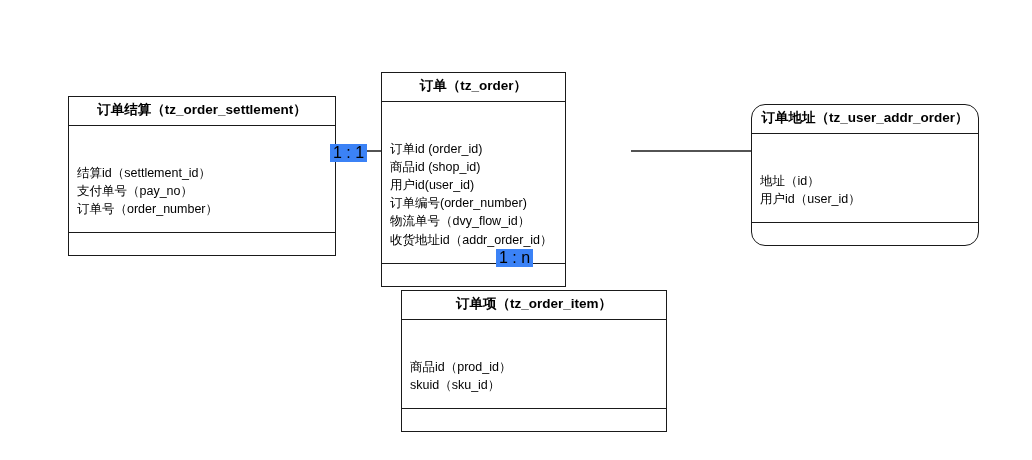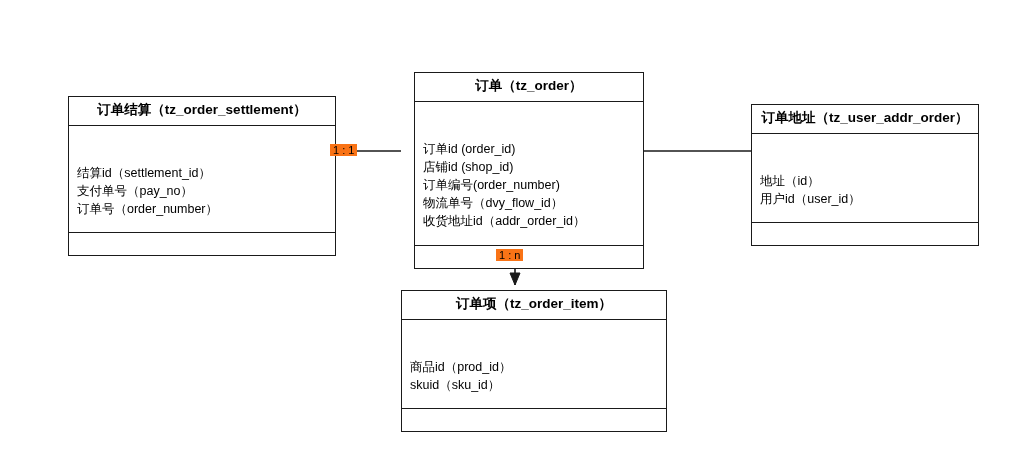--- a/index.html
+++ b/index.html
@@ -51,23 +51,23 @@
     color: #000000;
     line-height: 1.45;
     padding: 0 8px;
     white-space: nowrap;
   }
   .entity-footer {
     box-sizing: border-box;
   }
   .edge-label {
     position: absolute;
-    font-size: 11px;
+    font-size: 16px;
     color: #000000;
-    background: #f97316;
+    background: #3b82f6;
     padding: 0 3px;
     white-space: nowrap;
   }
 </style>
 </head>
 <body>
 
 <div id="canvas">
 
   <svg class="connectors" viewBox="0 0 1032 460">
@@ -83,33 +83,34 @@
   <div class="entity" style="left:68px; top:96px; width:268px;">
     <div class="entity-title">订单结算（tz_order_settlement）</div>
     <div class="entity-attrs">
       <div class="attr">结算id（settlement_id）</div>
       <div class="attr">支付单号（pay_no）</div>
       <div class="attr">订单号（order_number）</div>
     </div>
     <div class="entity-footer" style="height:22px;"></div>
   </div>
 
-  <div class="entity" style="left:414px; top:72px; width:230px;">
+  <div class="entity" style="left:381px; top:72px; width:185px;">
     <div class="entity-title">订单（tz_order）</div>
     <div class="entity-attrs">
       <div class="attr">订单id (order_id)</div>
-      <div class="attr">店铺id (shop_id)</div>
+      <div class="attr">商品id (shop_id)</div>
+      <div class="attr">用户id(user_id)</div>
       <div class="attr">订单编号(order_number)</div>
       <div class="attr">物流单号（dvy_flow_id）</div>
       <div class="attr">收货地址id（addr_order_id）</div>
     </div>
     <div class="entity-footer" style="height:22px;"></div>
   </div>
 
-  <div class="entity" style="left:751px; top:104px; width:228px;">
+  <div class="entity" style="left:751px; top:104px; width:228px;border-radius:14px;">
     <div class="entity-title">订单地址（tz_user_addr_order）</div>
     <div class="entity-attrs">
       <div class="attr">地址（id）</div>
       <div class="attr">用户id（user_id）</div>
     </div>
     <div class="entity-footer" style="height:22px;"></div>
   </div>
 
   <div class="entity" style="left:401px; top:290px; width:266px;">
     <div class="entity-title">订单项（tz_order_item）</div>

